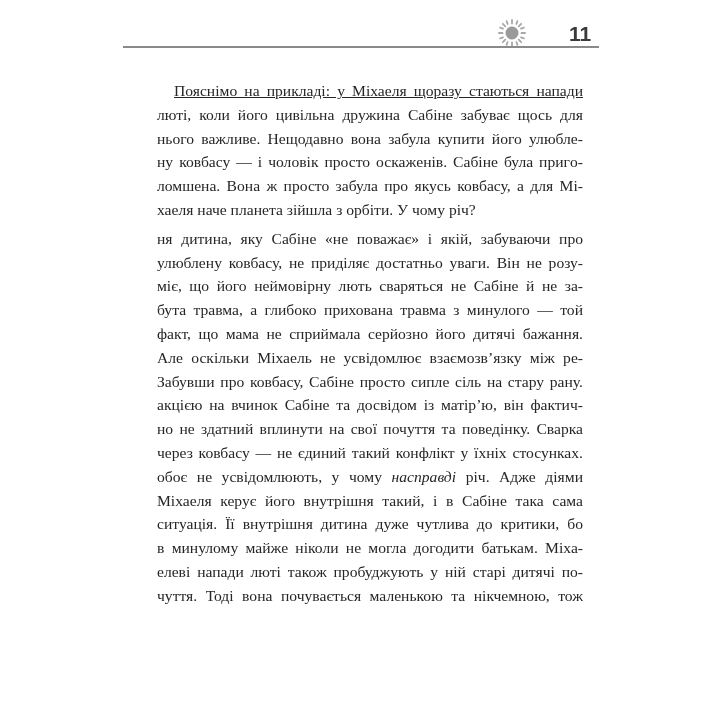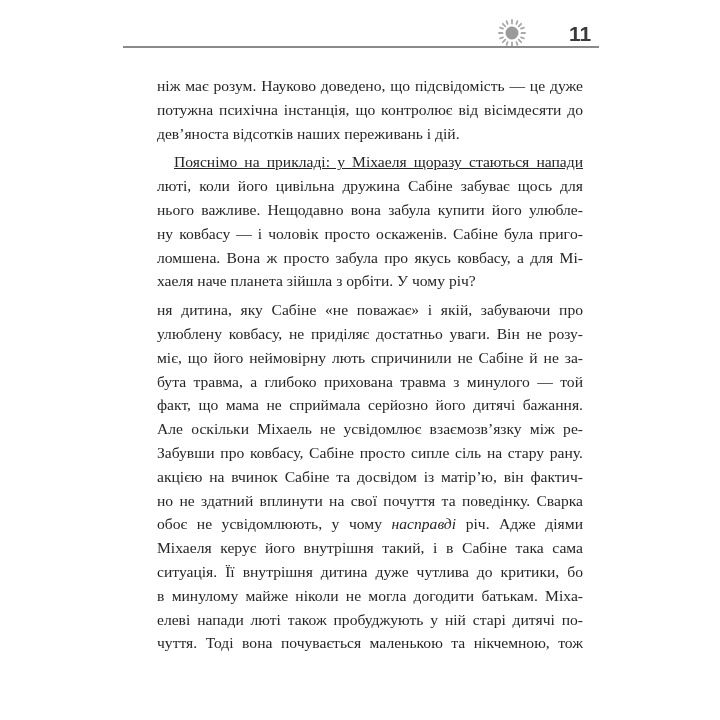--- a/index.html
+++ b/index.html
@@ -104,47 +104,43 @@
     <line x1="3.1" y1="9.6" x2="6" y2="10.6"></line>
     <line x1="24" y1="19.4" x2="26.9" y2="20.4"></line>
   </g>
 </svg>
 
 <div class="page-number">11</div>
 <div class="header-rule"></div>
 
 <div class="body-text">
 
-  <div>
-    <span class="line">ніж має розум. Науково доведено, що підсвідомість — це дуже</span>
-    <span class="line">потужна психічна інстанція, що контролює від вісімдесяти до</span>
-    <span class="line last">дев’яноста відсотків наших переживань і дій.</span>
-  </div>
   <span class="para-gap"></span>
 
   <div>
     <span class="line indent">Пояснімо на прикладі: у Міхаеля щоразу стаються напади</span>
     <span class="line">люті, коли його цивільна дружина Сабіне забуває щось для</span>
     <span class="line">нього важливе. Нещодавно вона забула купити його улюблe-</span>
     <span class="line">ну ковбасу — і чоловік просто оскажeнів. Сабіне була пригo-</span>
     <span class="line">ломшена. Вона ж просто забула про якусь ковбасу, а для Мі-</span>
     <span class="line last">хаеля наче планета зійшла з орбіти. У чому річ?</span>
   </div>
   <span class="para-gap"></span>
 
   <div>
     <span class="line">ня дитина, яку Сабіне «не поважає» і якій, забуваючи про</span>
     <span class="line">улюблену ковбасу, не приділяє достатньо уваги. Він не розу-</span>
-    <span class="line">міє, що його неймовірну лють спричинили не Сабіне й не за-</span>
+    <span class="line">міє, що його неймовірну лють сваряться не Сабіне й не за-</span>
     <span class="line">бута травма, а глибоко прихована травма з минулого — той</span>
     <span class="line">факт, що мама не сприймала серйозно його дитячі бажання.</span>
     <span class="line">Але оскільки Міхаель не усвідомлює взаємозв’язку між ре-</span>
     <span class="line">Забувши про ковбасу, Сабіне просто сипле сіль на стару рану.</span>
     <span class="line">акцією на вчинок Сабіне та досвідом із матір’ю, він фактич-</span>
     <span class="line">но не здатний вплинути на свої почуття та поведінку. Сварка</span>
+    <span class="line">через ковбасу — не єдиний такий конфлікт у їхніх стосунках.</span>
     <span class="line"><span>обоє не усвідомлюють, у чому </span><em class="italic">насправді</em><span> річ. Адже діями</span></span>
     <span class="line">Міхаеля керує його внутрішня такий, і в Сабіне така сама</span>
     <span class="line">ситуація. Її внутрішня дитина дуже чутлива до критики, бо</span>
     <span class="line">в минулому майже ніколи не могла догодити батькам. Міха-</span>
     <span class="line">елеві напади люті також пробуджують у ній старі дитячі по-</span>
     <span class="line">чуття. Тоді вона почувається маленькою та нікчемною, тож</span>
 
   </div>
 
 </div>

